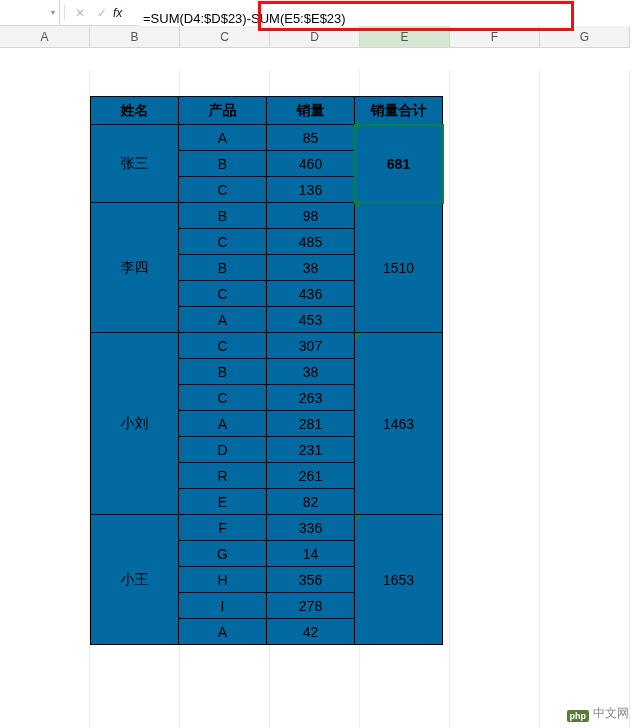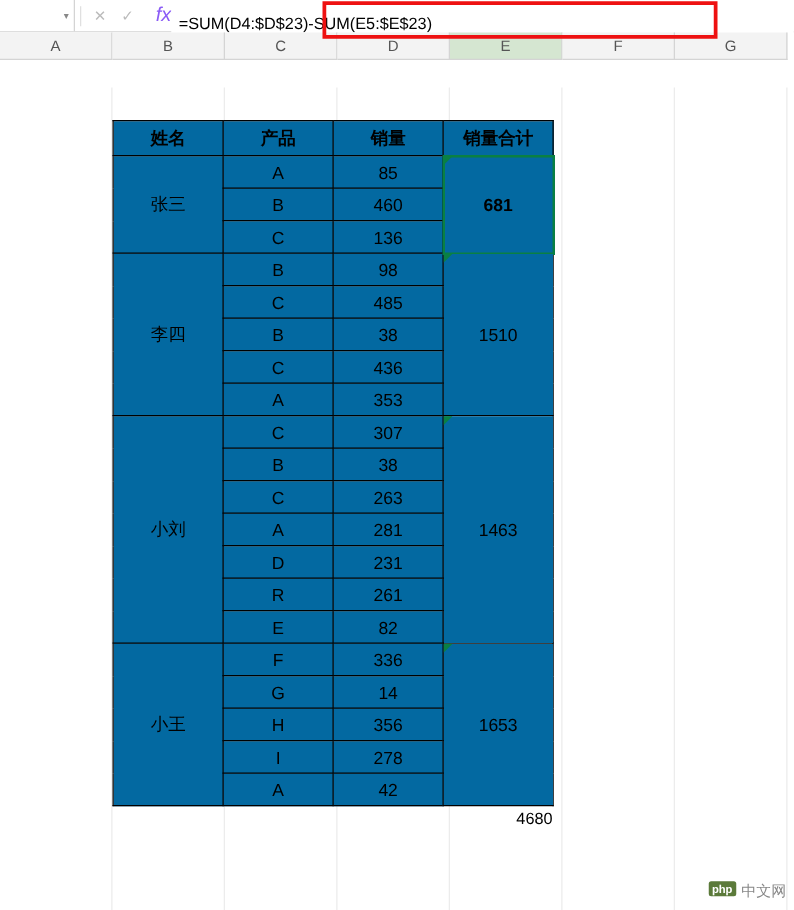--- a/index.html
+++ b/index.html
@@ -41,24 +41,24 @@
       margin: 0 4px;
     }
     .fb-icon {
       width: 22px;
       text-align: center;
       color: #bbb;
       font-size: 12px;
     }
     .fx-label {
       width: 24px;
-      text-align: right;
-      color: #8b5cf6;
+      text-align: left;
+      color: #0f172a;
       font-style: italic;
-      font-size: 16px;
+      font-size: 12px;
     }
     .formula-input {
       flex: 1;
       height: 100%;
       border: none;
       outline: none;
       font-size: 13px;
       padding-left: 6px;
       font-family: Arial, sans-serif;
       margin-top: 12px;
@@ -133,21 +133,21 @@
     .data-wrapper {
       position: absolute;
       left: 90px;
       top: 48px;
     }
     .watermark {
       position: absolute;
       right: 6px;
       bottom: 6px;
       display: flex;
-      align-items: flex-start;
+      align-items: flex-end;
       gap: 4px;
       font-size: 12px;
       color: #888;
     }
     .wm-logo {
       background: #5b7a3a;
       color: #fff;
       font-size: 9px;
       font-weight: bold;
       padding: 1px 3px;
@@ -241,21 +241,21 @@
       <tr>
         <td>B</td>
         <td>38</td>
       </tr>
       <tr>
         <td>C</td>
         <td>436</td>
       </tr>
       <tr>
         <td>A</td>
-        <td>353</td>
+        <td>453</td>
       </tr>
 
       <tr>
         <td rowspan="7">小刘</td>
         <td>C</td>
         <td>307</td>
         <td rowspan="7" class="green-triangle">1463</td>
       </tr>
       <tr>
         <td>B</td>
@@ -299,20 +299,19 @@
       <tr>
         <td>I</td>
         <td>278</td>
       </tr>
       <tr>
         <td>A</td>
         <td>42</td>
       </tr>
     </tbody>
       </table>
-    <div style="text-align:right;width:352px;padding-top:2px;font-size:13px;">4680</div>
   </div>
 </div>
 
 <div class="watermark">
   <span class="wm-logo">php</span>
   <span>中文网</span>
 </div>
 
 </body></html>

